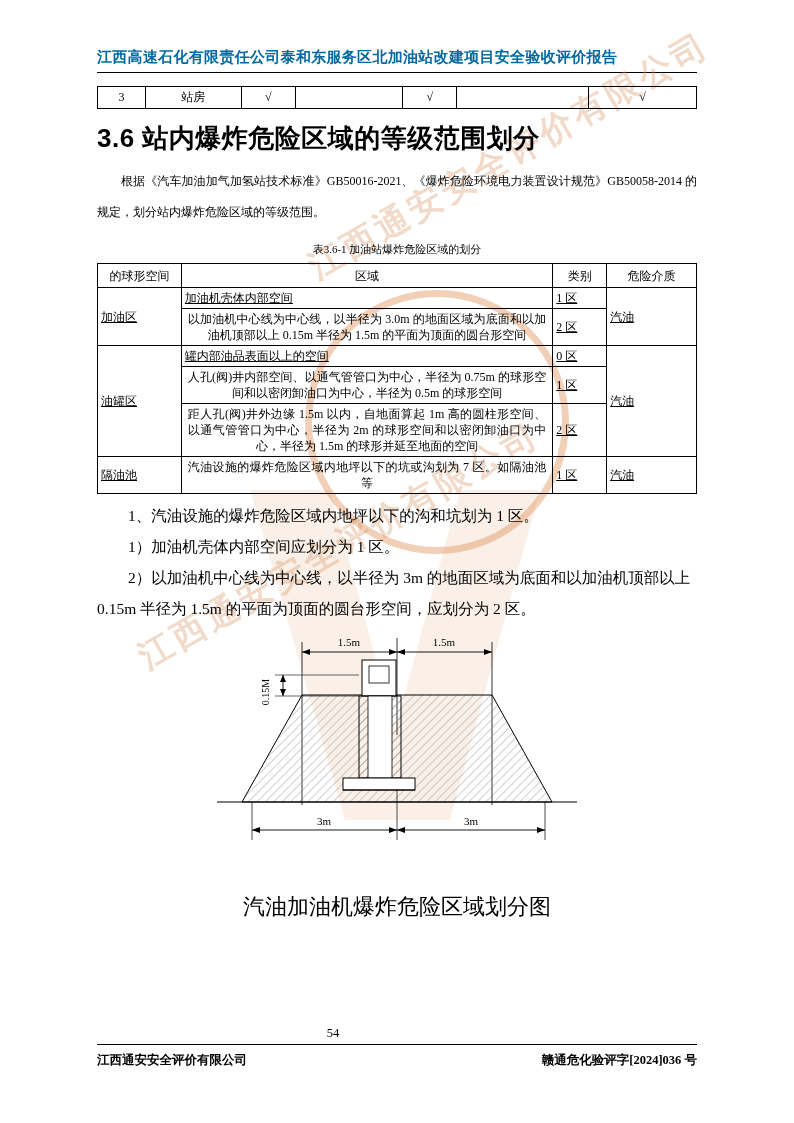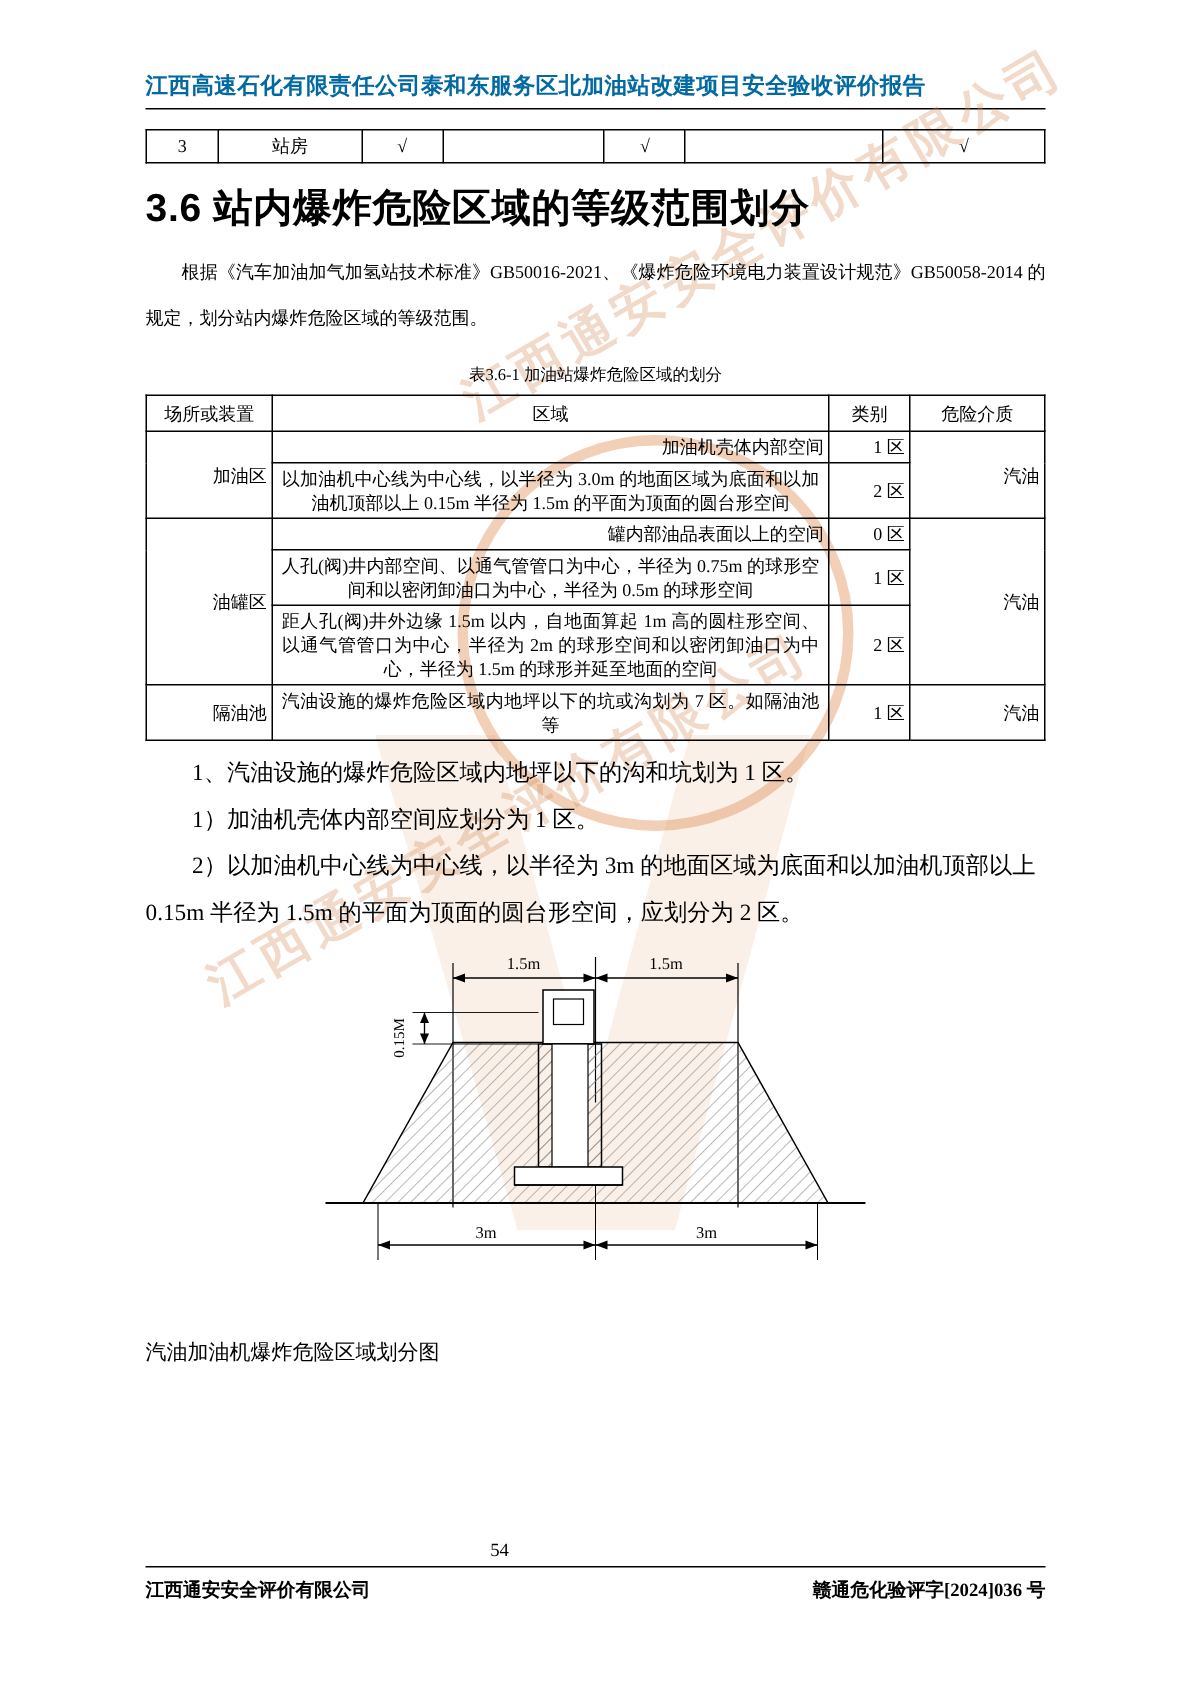--- a/index.html
+++ b/index.html
@@ -146,38 +146,40 @@
   .main-table .hdr td {
     text-align: center;
     height: 19px;
   }
   .main-table td.cellzone {
     text-align: justify;
     text-align-last: center;
     padding: 2px 6px;
   }
   .main-table td.center {
-    text-align: right;
+    text-align: left;
+    text-decoration: underline;
   }
   .list-p {
     font-size: 15.5px;
     line-height: 31px;
     margin: 0;
     text-indent: 2em;
     font-family: "Liberation Serif", serif;
   }
   
   .figure {
     margin: 6px auto 0 auto;
     width: 600px;
     position: relative;
     height: 250px;
   }
   .fig-caption {
-    font-size: 14px;
+    text-align: center;
+    font-size: 22px;
     margin-top: 8px;
     font-family: "Liberation Serif", serif;
   }
   
   .page-number {
     position: absolute;
     left: 0;
     top: 1026px;
     width: 666px;
     text-align: center;
@@ -242,21 +244,21 @@
 
     <h2 class="sec-title">3.6  站内爆炸危险区域的等级范围划分</h2>
 
     <p class="body">根据《汽车加油加气加氢站技术标准》GB50016-2021、《爆炸危险环境电力装置设计规范》GB50058-2014 的规定，划分站内爆炸危险区域的等级范围。</p>
 
     <div class="tbl-caption">表3.6-1  加油站爆炸危险区域的划分</div>
 
     <table class="tbl main-table">
       <tbody>
           <tr class="hdr">
-        <td style="width:14%;">场所或装置</td>
+        <td style="width:14%;">的球形空间</td>
         <td style="width:62%;">区域</td>
         <td style="width:9%;">类别</td>
         <td style="width:15%;">危险介质</td>
       </tr>
       <tr>
         <td rowspan="2" class="center">加油区</td>
         <td class="center">加油机壳体内部空间</td>
         <td class="center">1 区</td>
         <td rowspan="2" class="center">汽油</td>
       </tr>

